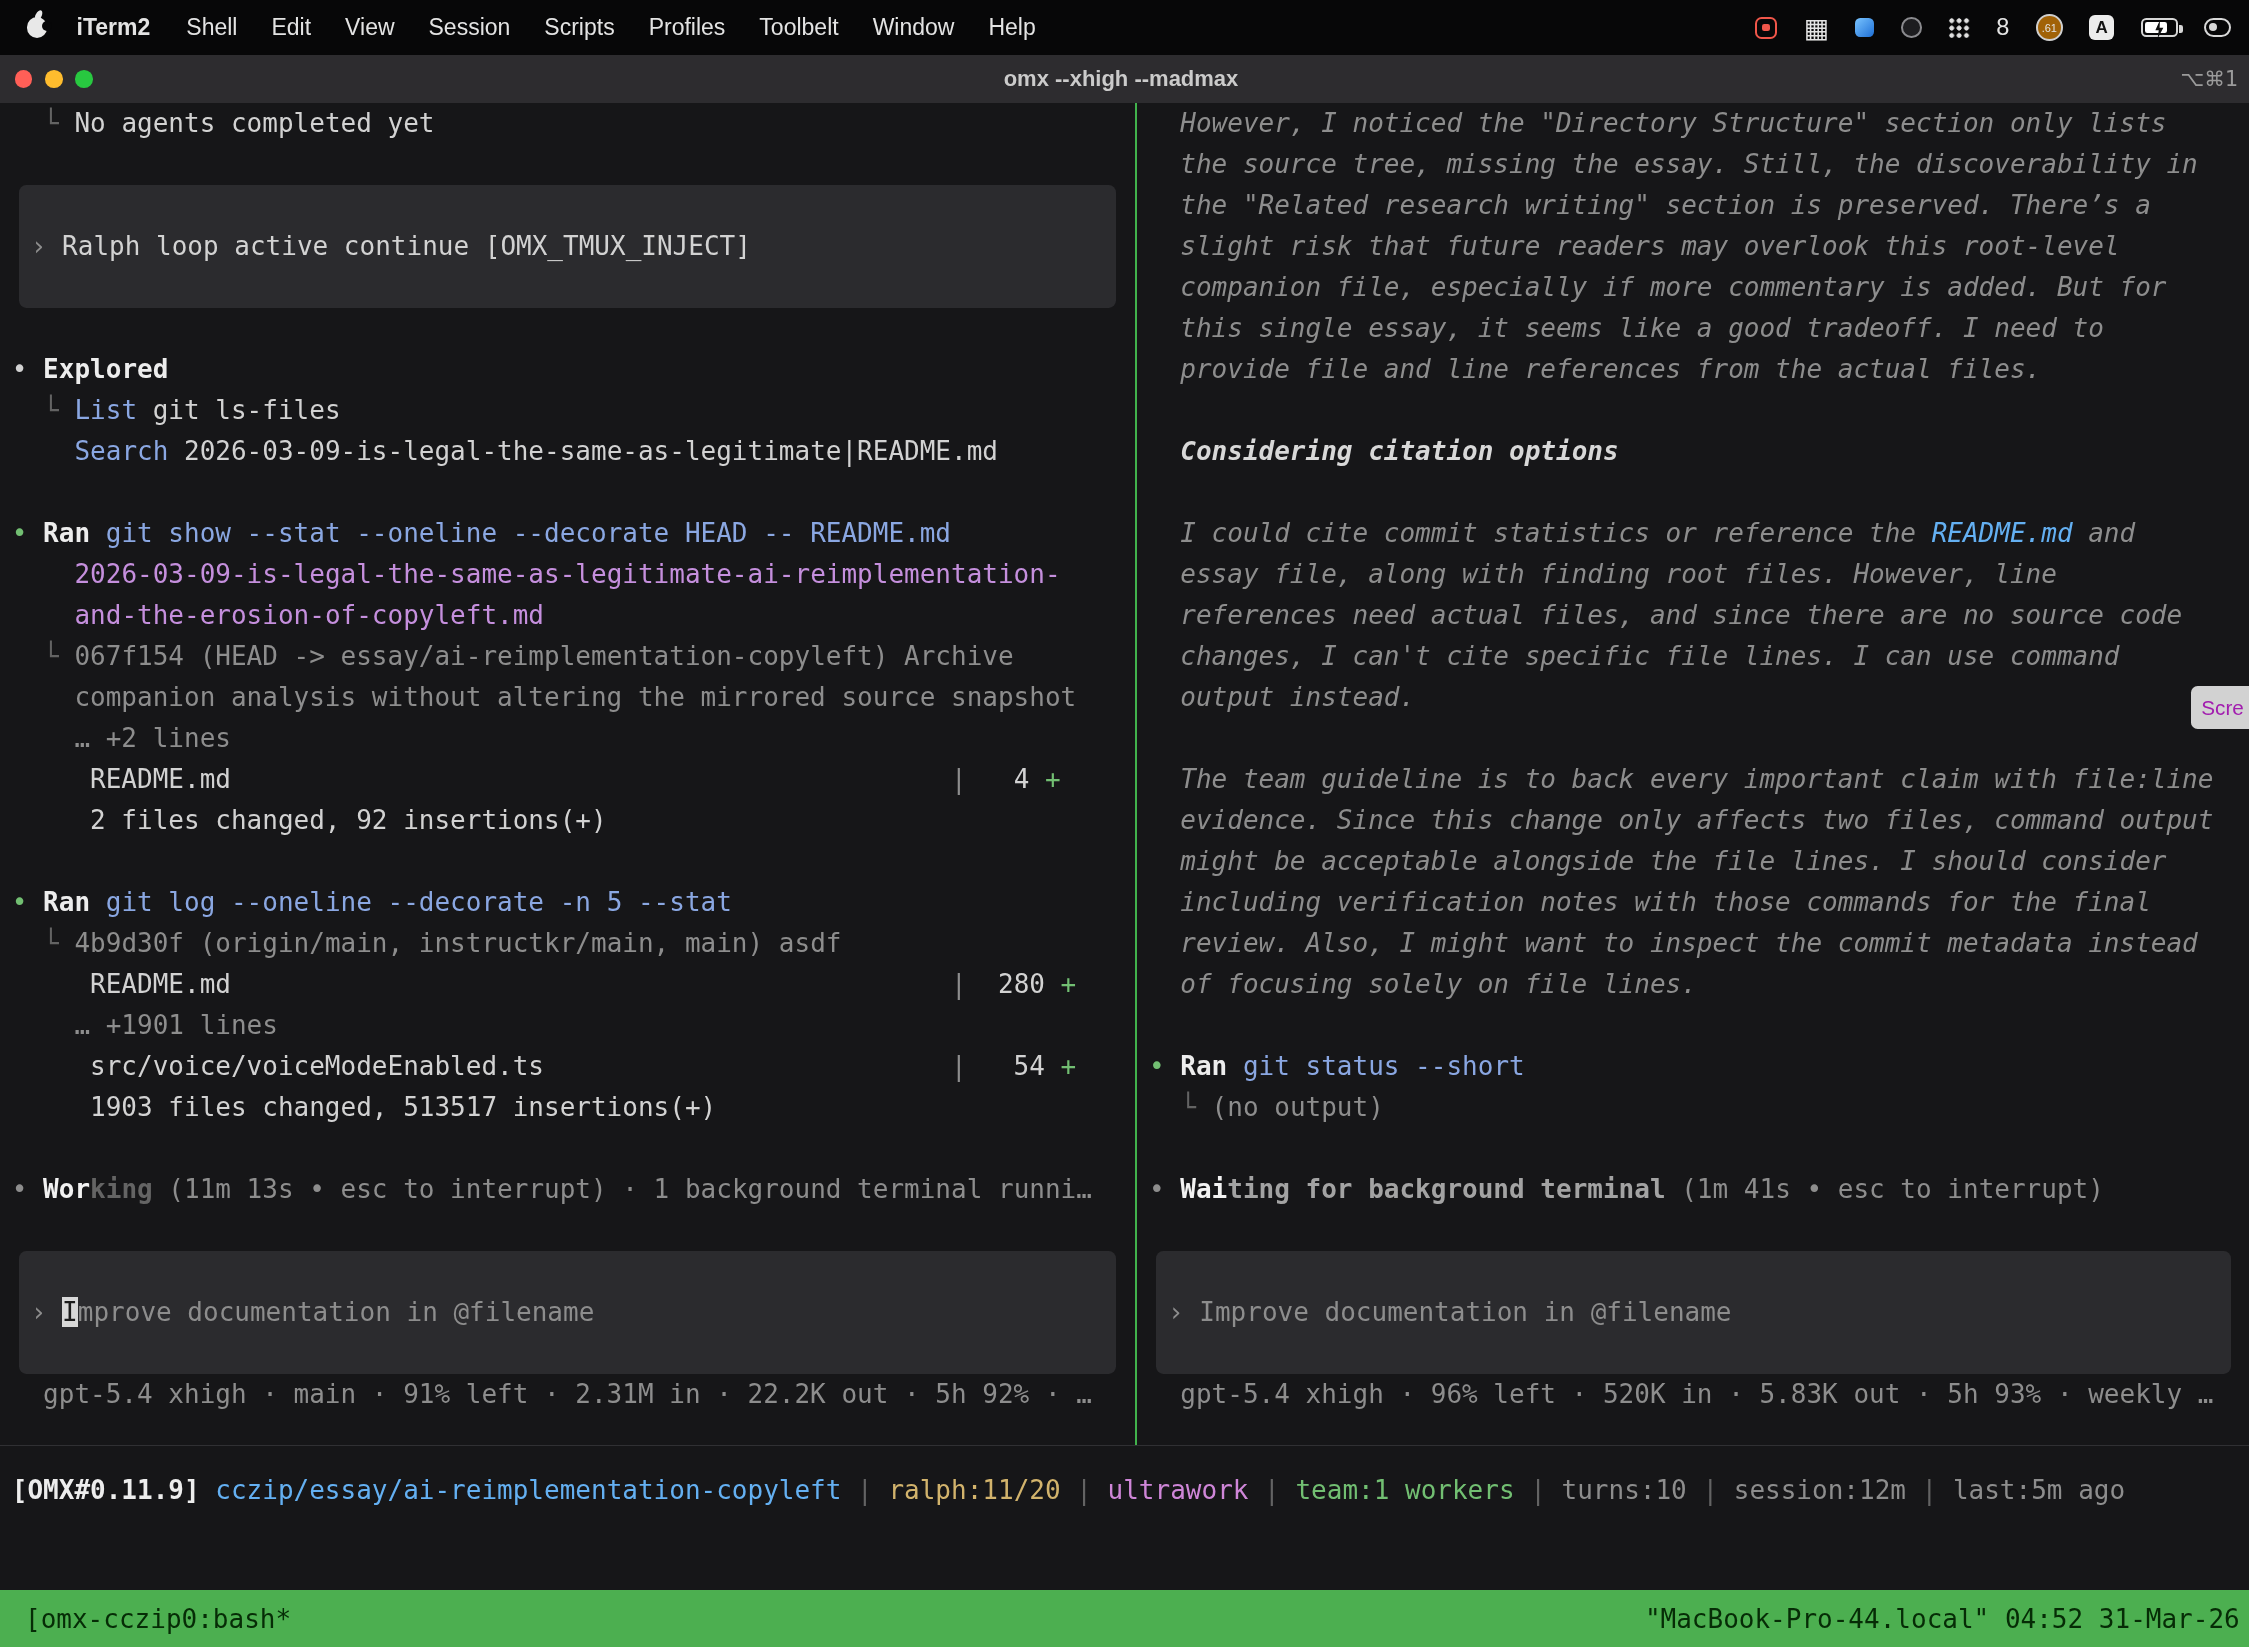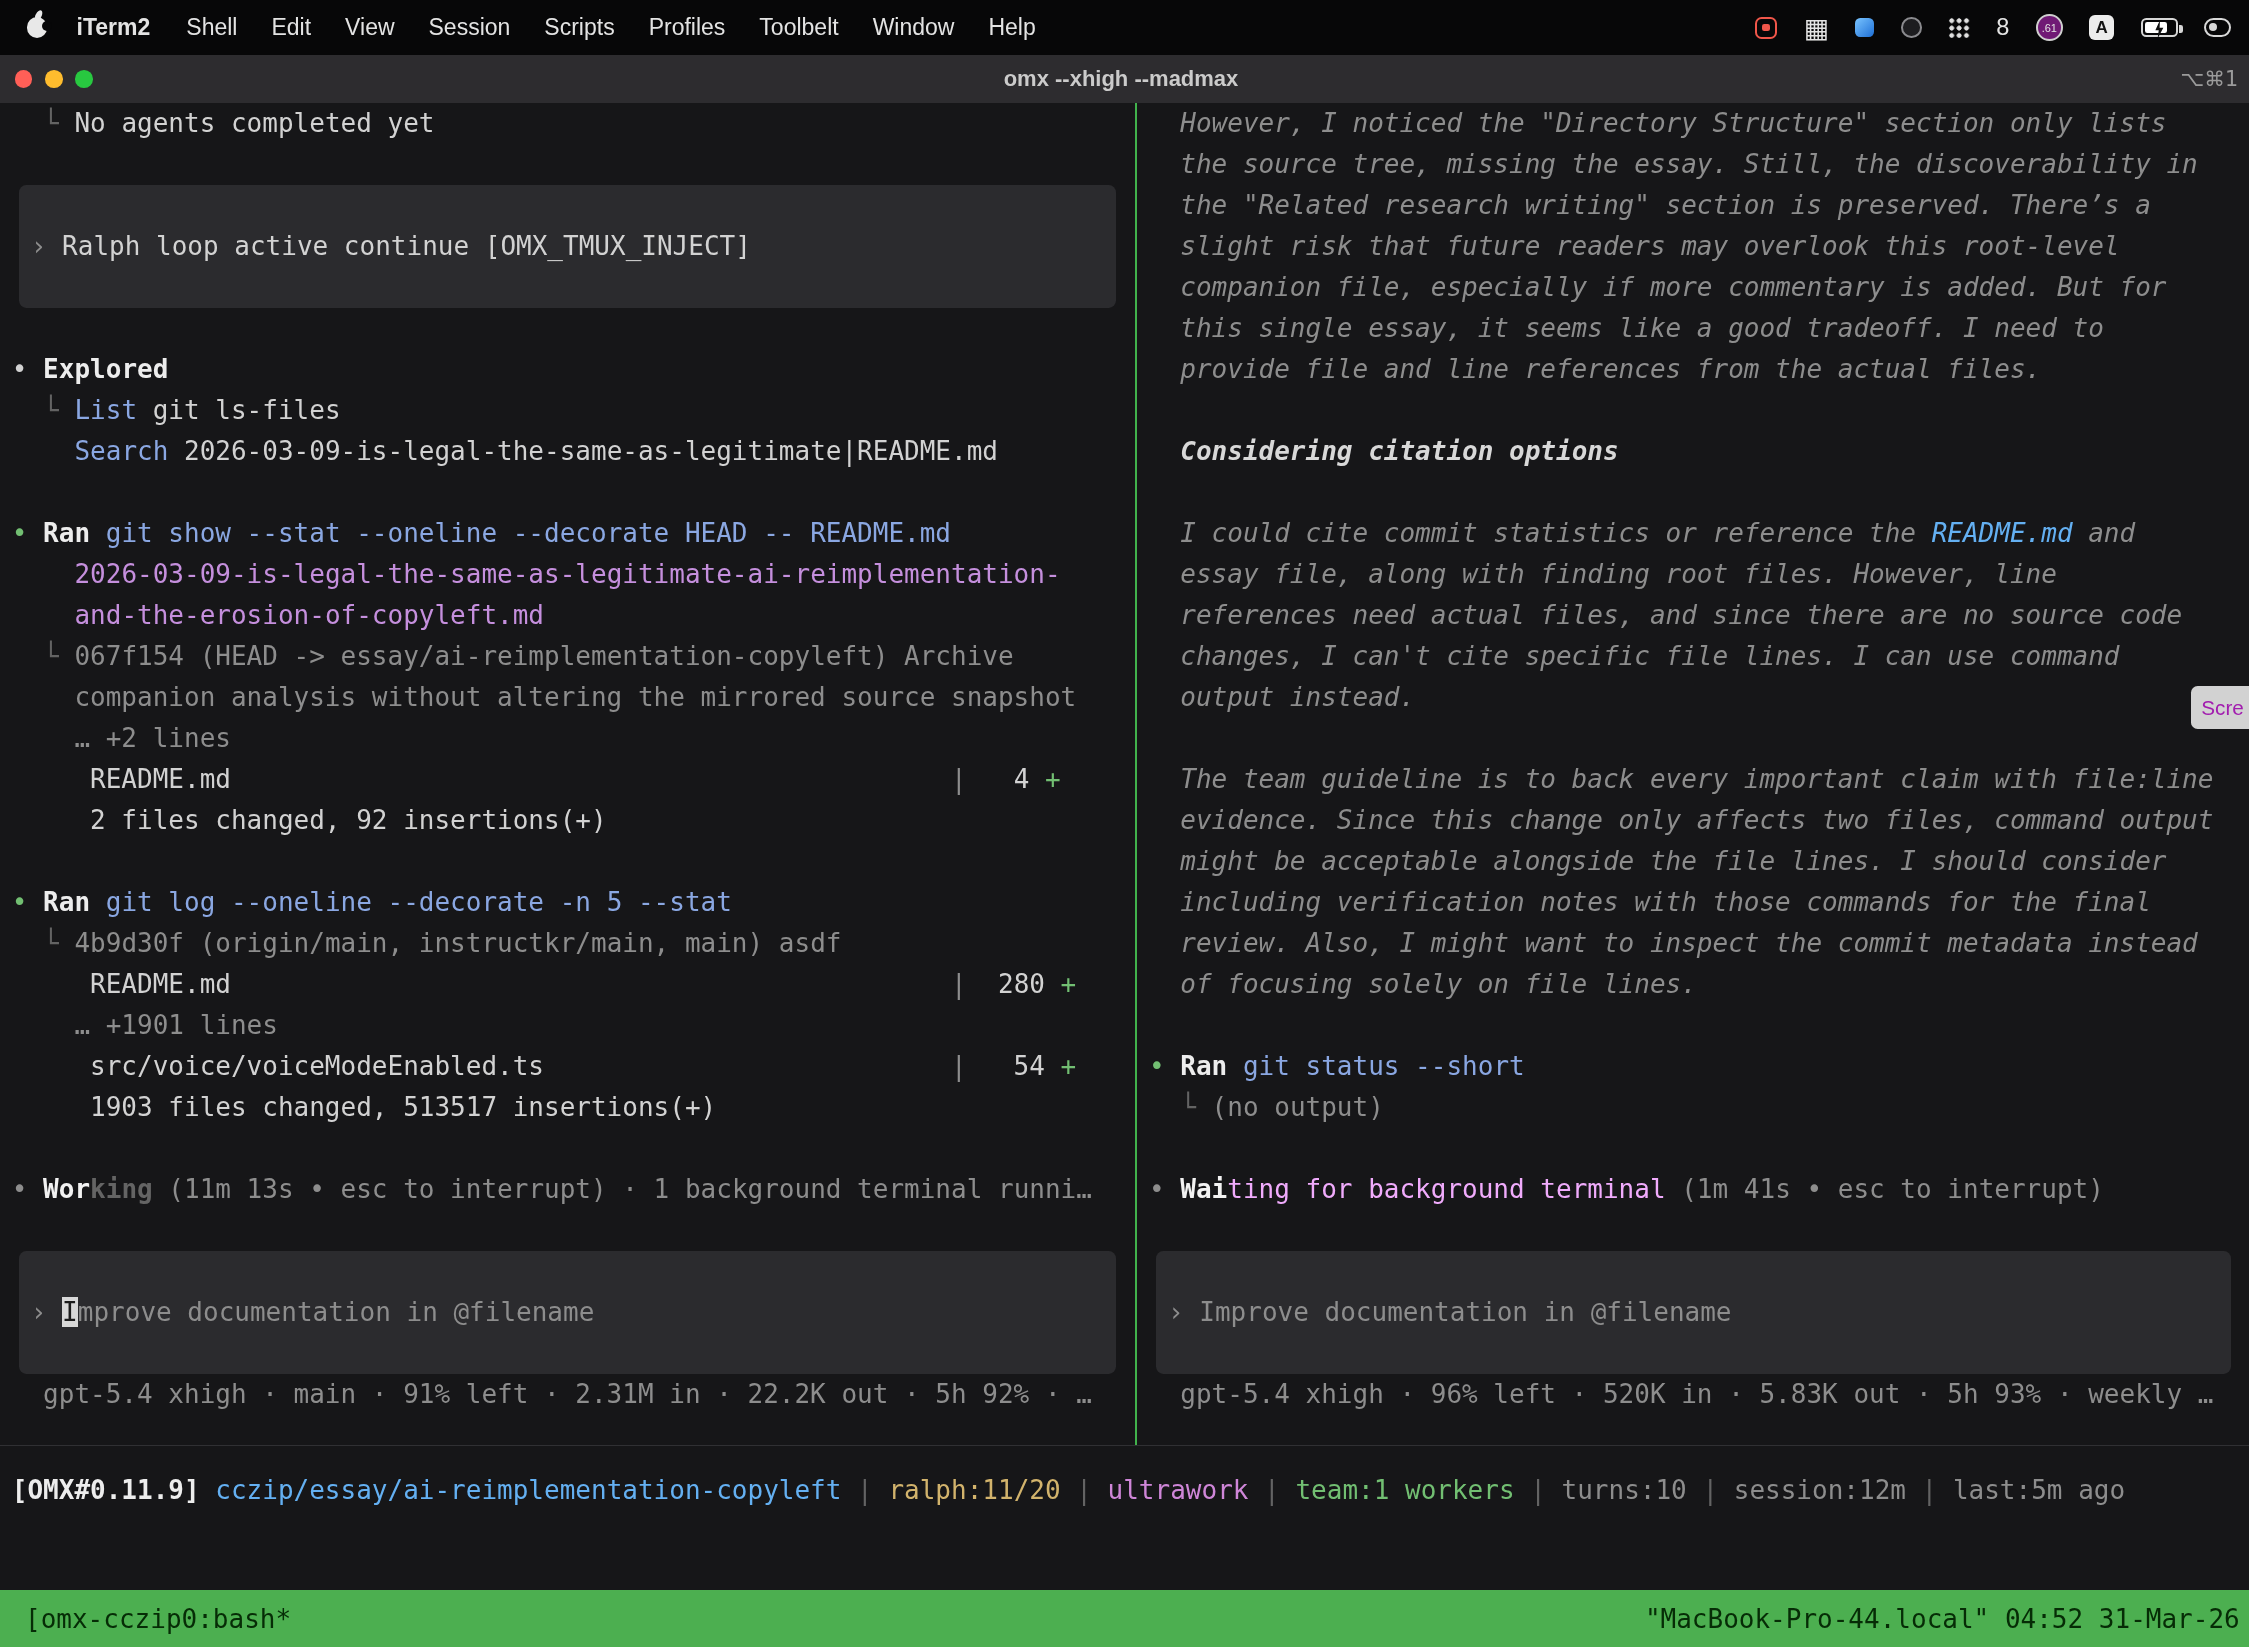--- a/index.html
+++ b/index.html
@@ -19,21 +19,21 @@
   .menubar-right{margin-left:auto;display:flex;align-items:center;gap:26.6px;padding-right:19px}
   .mi{display:inline-flex;align-items:center;justify-content:center;position:relative}
   .mi .glyph{color:#e4e4e4;font-family:"Liberation Sans",sans-serif}
   .screen-recording-indicator{width:22px;height:22px;border:2.2px solid #f0564a;border-radius:6.6px}
   .screen-recording-indicator::after{content:"";position:absolute;inset:5.2px;background:#f0564a;border-radius:2.2px}
   .grid-icon .glyph{font-size:26.6px;font-family:"DejaVu Sans",sans-serif}
   .blue-app-icon{width:19px;height:19px;border-radius:5.2px;background:linear-gradient(135deg,#79c4ff,#1e6fd6)}
   .dark-app-icon{width:20.7px;height:20.7px;border-radius:50%;background:#1d1d20;border:2.2px solid #8a8a8e}
   .launchpad-icon{width:21.4px;height:21.4px;background-image:radial-gradient(circle,#e0e0e0 2.2px,transparent 2.7px);background-size:7.4px 7.4px}
   .digit-icon .glyph{font-size:23.6px;font-weight:400}
-  .gauge-icon{width:26.6px;height:26.6px;border-radius:50%;border:2.2px solid #cfcfcf;background:#701a75}
+  .gauge-icon{width:26.6px;height:26.6px;border-radius:50%;border:2.2px solid #cfcfcf;background:#a16207}
   .gauge-icon .glyph{font-size:11px}
   .input-source-icon{width:25px;height:25px;border-radius:5.9px;background:#ececec}
   .input-source-icon .glyph{color:#141414;font-weight:700;font-size:17px}
   .battery-icon{width:37px;height:19px;border:2.2px solid #d6d6d6;border-radius:5.2px}
   .battery-icon::before{content:"";position:absolute;left:2.2px;top:2.2px;bottom:2.2px;width:68%;background:#fff;border-radius:2.2px}
   .battery-icon::after{content:"";position:absolute;right:-7.4px;top:5.2px;width:4.4px;height:8px;background:#d6d6d6;border-radius:0 2.2px 2.2px 0}
   .battery-icon .bolt{position:absolute;left:10.3px;top:0;width:12.5px;height:18.5px;background:#111;
     clip-path:polygon(55% 0,18% 56%,45% 56%,36% 100%,82% 42%,52% 42%)}
   .control-center-icon{width:26.6px;height:18.5px;border:2.2px solid #d8d8d8;border-radius:9.6px}
   .control-center-icon::before{content:"";position:absolute;left:3px;top:3px;width:8px;height:8px;background:#d8d8d8;border-radius:50%}
@@ -64,21 +64,21 @@
   .c-dim{color:#636363}
   .c-blue{color:#8aa7e2}
   .c-link{color:#64b0f2}
   .c-mag{color:#c58fdd}
   .c-grn{color:#72bf72}
   .c-yel{color:#d2b36c}
   .c-pink{color:#cf86d8}
   .c-cur{background:#d8d8d8;color:#1c1c1c}
   .c-shimA{color:#f2f2f2;font-weight:700}
   .c-shimB{color:#646464;font-weight:700}
-  .c-shimC{color:#f0abfc;font-weight:400}
+  .c-shimC{color:#a3a3a3;font-weight:700}
   .c-bi{color:#d8d8d8;font-weight:700;font-style:italic}
 
   
   .bottom{position:absolute;top:1445px;left:0;width:2250px;height:145px;border-top:1.5px solid #303033;background:#161618}
   .omx-line{margin-top:24px}
 
   
   .screen-btn{position:absolute;top:686px;right:0;width:59px;height:43px;background:#d2d2d2;color:#a21caf;
     border-radius:6.6px 0 0 6.6px;display:flex;align-items:center;padding-left:10.3px;
     font-family:"Liberation Sans",sans-serif;font-size:20.7px;z-index:5;overflow:hidden}

